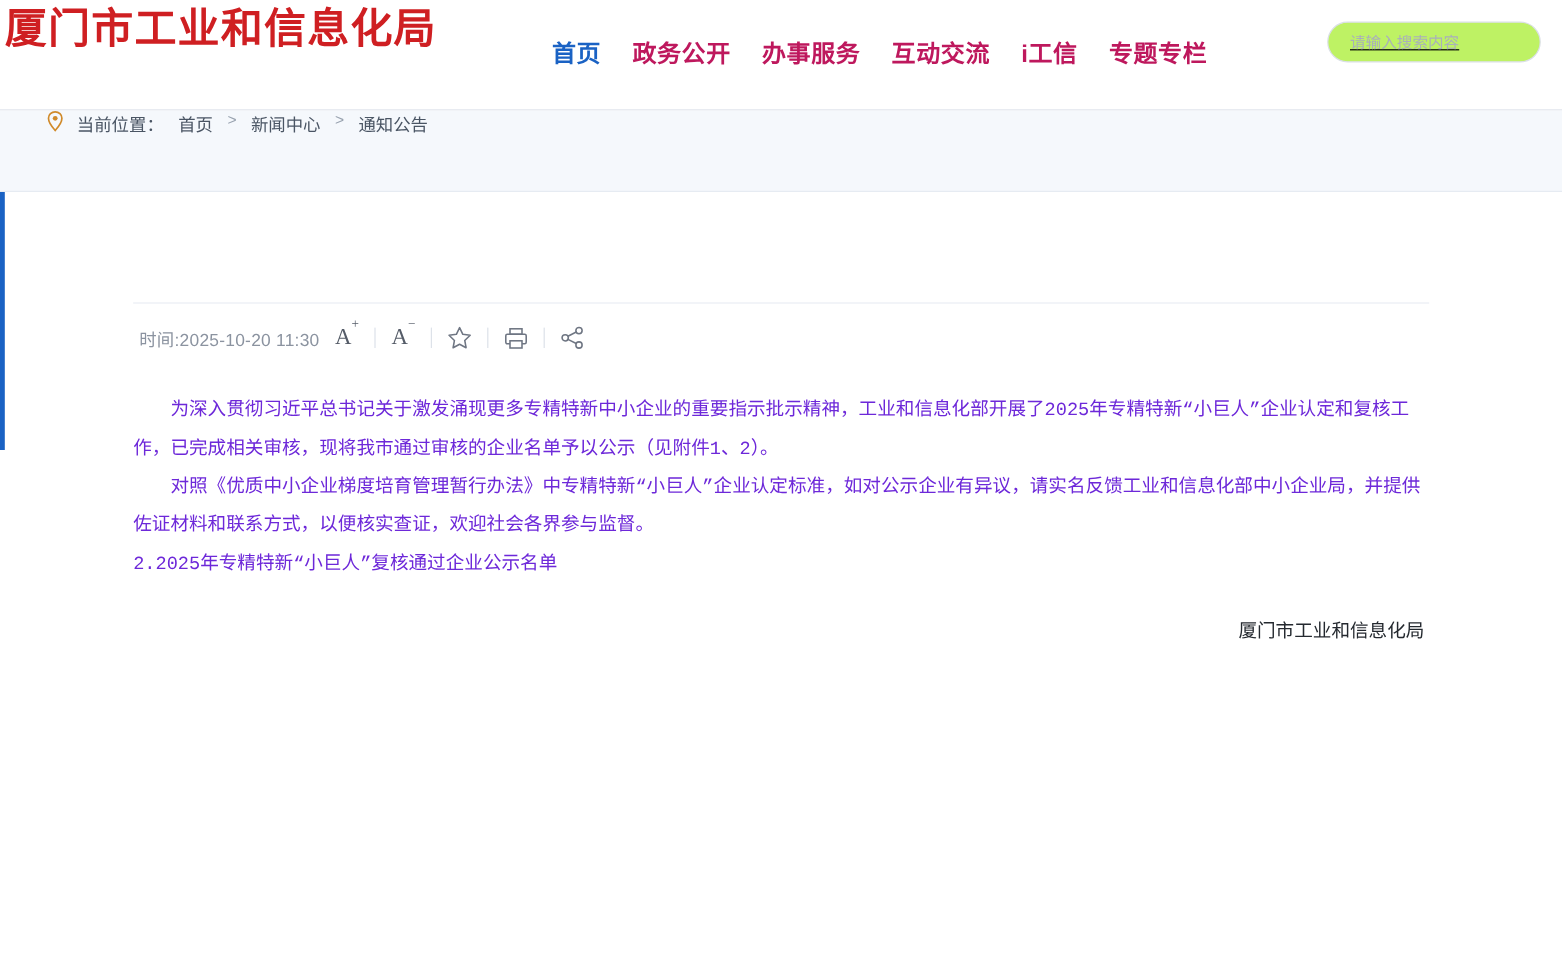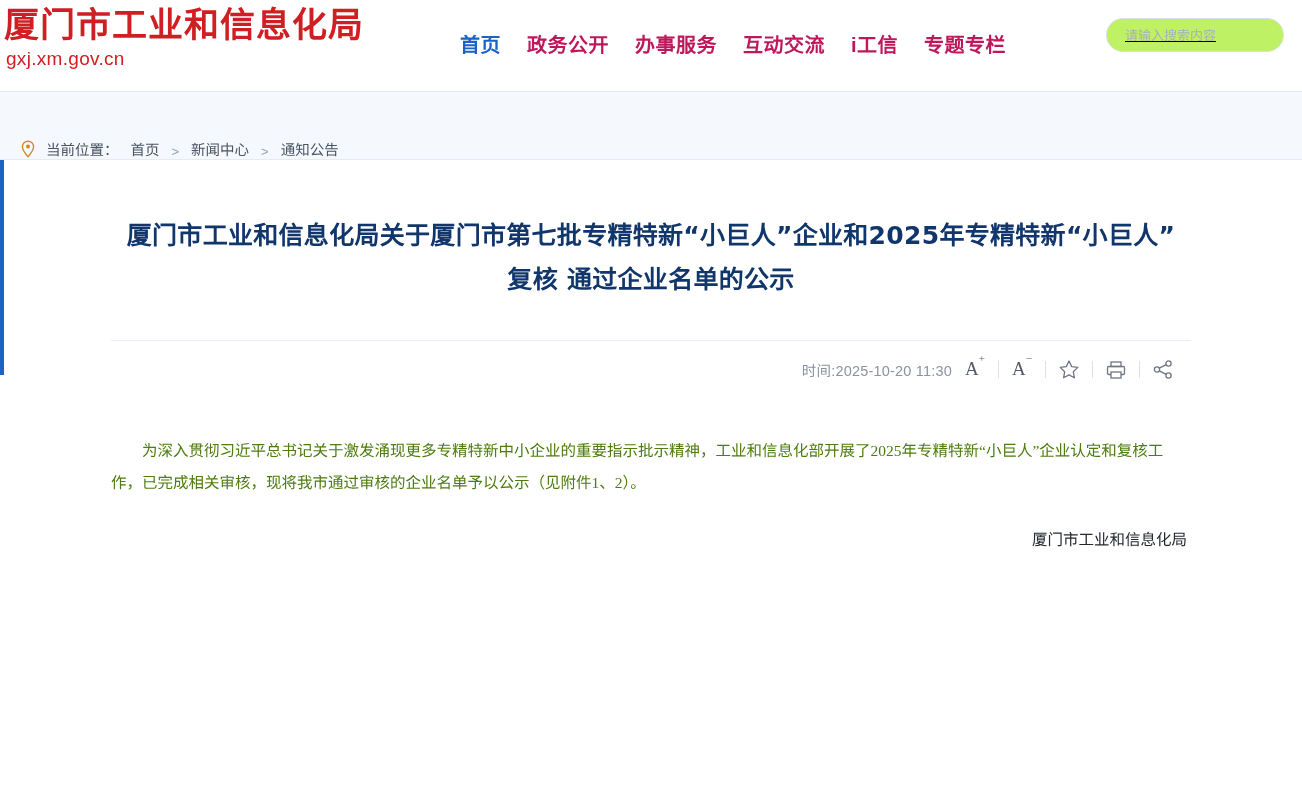--- a/index.html
+++ b/index.html
@@ -88,22 +88,22 @@
     font-family: "Liberation Sans", sans-serif;
   }
   .search-input::placeholder { color: #a9b0ba; }
 
   
   .breadcrumb-bar {
     height: 68px;
     background: #f5f8fc;
     border-bottom: 1px solid #e6ebf2;
     display: flex;
-    align-items: flex-end;
-    padding-left: 20px;
+    align-items: flex-start;
+    padding-left: 38px;
   }
   .crumb-pin { margin-right: 10px; display: flex; align-items: center; }
   .crumb-label {
     font-size: 14.5px;
     color: #4a5564;
     margin-right: 12px;
   }
   .crumb-link {
     font-size: 14.5px;
     color: #4a5564;
@@ -137,21 +137,21 @@
     letter-spacing: 0.3px;
     margin: 0 auto;
     width: 1070px;
   }
   .meta-row {
     margin-top: 38px;
     border-top: 1px solid #e9edf3;
     height: 58px;
     display: flex;
     align-items: center;
-    justify-content: flex-end;
+    justify-content: flex-start;
     padding: 0 5px 0 5px;
   }
   .meta-time {
     font-size: 14.5px;
     color: #8b93a0;
     letter-spacing: 0.2px;
   }
   .meta-tools {
     display: flex;
     align-items: center;
@@ -173,25 +173,25 @@
     position: relative;
   }
   .tool-text sup { font-size: 11px; position: relative; top: -6px; }
   .divider {
     width: 1px;
     height: 17px;
     background: #dde2e9;
   }
 
   .body-text {
-    margin-top: 37px;
+    margin-top: 16px;
     font-size: 15.5px;
-    color: #4d7c0f;
+    color: #6d28d9;
     line-height: 32px;
-    font-family: Liberation Serif, serif;
+    font-family: Liberation Mono, monospace;
   }
   .body-text p { margin: 0 0 0 0; }
   .p-indent { text-indent: 2em; }
   .body-text p + p { margin-top: 0px; }
 
   .sign {
     margin-top: 26px;
     text-align: right;
     font-size: 15.5px;
     color: #24292f;
@@ -208,21 +208,20 @@
     height: 215px;
     background: #1a62c4;
   }
 </style>
 </head>
 <body>
 
 <header class="site-header">
   <div class="brand">
     <div class="brand-title">厦门市工业和信息化局</div>
-    <div class="brand-domain">gxj.xm.gov.cn</div>
   </div>
 
   <nav class="main-nav">
     <span class="nav-item active">首页</span>
     <span class="nav-item">政务公开</span>
     <span class="nav-item">办事服务</span>
     <span class="nav-item">互动交流</span>
     <span class="nav-item">i工信</span>
     <span class="nav-item">专题专栏</span>
   </nav>
@@ -245,21 +244,20 @@
   <span class="crumb-sep">&gt;</span>
   <a class="crumb-link">新闻中心</a>
   <span class="crumb-sep">&gt;</span>
   <a class="crumb-link">通知公告</a>
 </div>
 
 <div class="article-wrap">
   <div class="left-accent"></div>
 
   <div class="article">
-    <h1 class="article-title">厦门市工业和信息化局关于厦门市第七批专精特新“小巨人”企业和2025年专精特新“小巨人”复核 通过企业名单的公示</h1>
 
     <div class="meta-row">
       <div class="meta-time">时间:2025-10-20 11:30</div>
 
       <div class="meta-tools">
         <div class="tool">
           <span class="tool-text"><span>A</span><sup>+</sup></span>
         </div>
         <div class="divider"></div>
         <div class="tool">
@@ -287,19 +285,21 @@
             <circle cx="16.5" cy="16.5" r="2.6" fill="none" stroke="#6f7683" stroke-width="1.3"></circle>
             <line x1="7.3" y1="9.2" x2="14.2" y2="5.7" stroke="#6f7683" stroke-width="1.3"></line>
             <line x1="7.3" y1="11.8" x2="14.2" y2="15.3" stroke="#6f7683" stroke-width="1.3"></line>
           </svg>
         </div>
       </div>
     </div>
 
     <div class="body-text">
       <p class="p-indent">为深入贯彻习近平总书记关于激发涌现更多专精特新中小企业的重要指示批示精神，工业和信息化部开展了2025年专精特新“小巨人”企业认定和复核工作，已完成相关审核，现将我市通过审核的企业名单予以公示（见附件1、2）。</p>
+      <p class="p-indent">对照《优质中小企业梯度培育管理暂行办法》中专精特新“小巨人”企业认定标准，如对公示企业有异议，请实名反馈工业和信息化部中小企业局，并提供佐证材料和联系方式，以便核实查证，欢迎社会各界参与监督。</p>
+      <p>2.2025年专精特新“小巨人”复核通过企业公示名单</p>
     </div>
 
     <div class="sign">
       <div>厦门市工业和信息化局</div>
     </div>
   </div>
 </div>
 
 </body></html>

